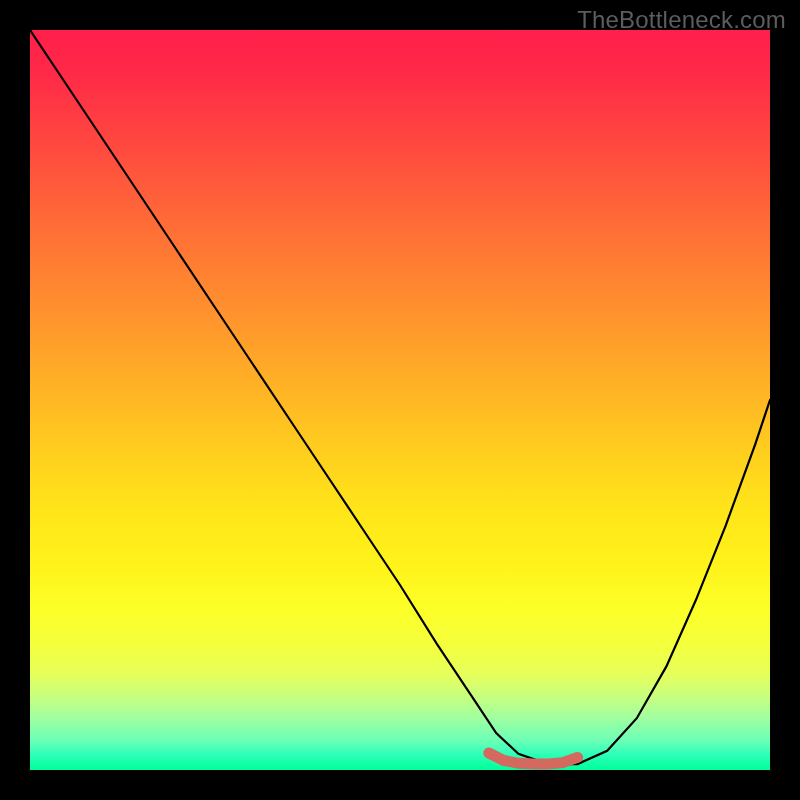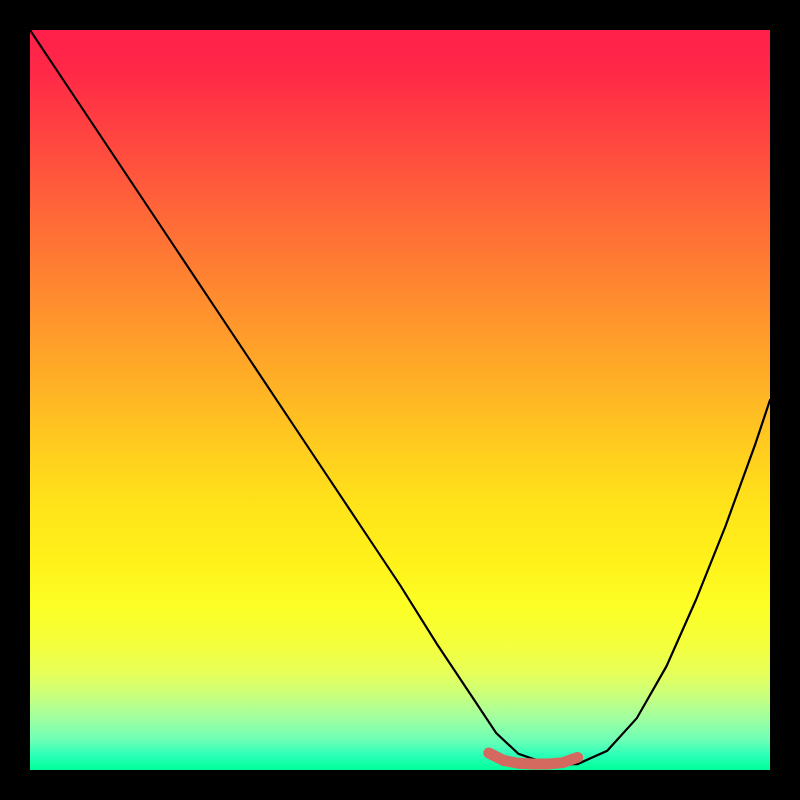--- a/index.html
+++ b/index.html
@@ -53,20 +53,21 @@
   svg.curve {
     position: absolute;
     inset: 0;
     width: 100%;
     height: 100%;
   }
 </style>
 </head>
 <body>
 <div class="frame">
+  <div class="watermark">TheBottleneck.com</div>
   <div class="plot">
     <div class="gradient"></div>
     <svg class="curve" viewBox="0 0 740 740" preserveAspectRatio="none">
       <path d="M0.00 0.00 L37.00 55.50 L74.00 111.00 L111.00 166.50 L148.00 222.00 L185.00 277.50 L222.00 333.00 L259.00 388.50 L296.00 444.00 L333.00 499.50 L370.00 555.00 L407.00 614.20 L444.00 669.70 L466.20 703.00 L488.40 723.72 L518.00 734.08 L547.60 734.08 L577.20 720.76 L606.80 688.20 L636.40 636.40 L666.00 569.80 L695.60 495.80 L725.20 414.40 L740.00 370.00" id="mainpath" fill="none" stroke="#000000" stroke-width="2.2" stroke-linecap="round"></path>
       <path d="M458.80 722.98 L473.60 730.38 L488.40 733.34 L503.20 734.08 L518.00 734.08 L532.80 732.60 L547.60 727.42" id="markerpath" fill="none" stroke="#d46a5f" stroke-width="11" stroke-linecap="round"></path>
     </svg>
   </div>
 </div>
 
 </body></html>

